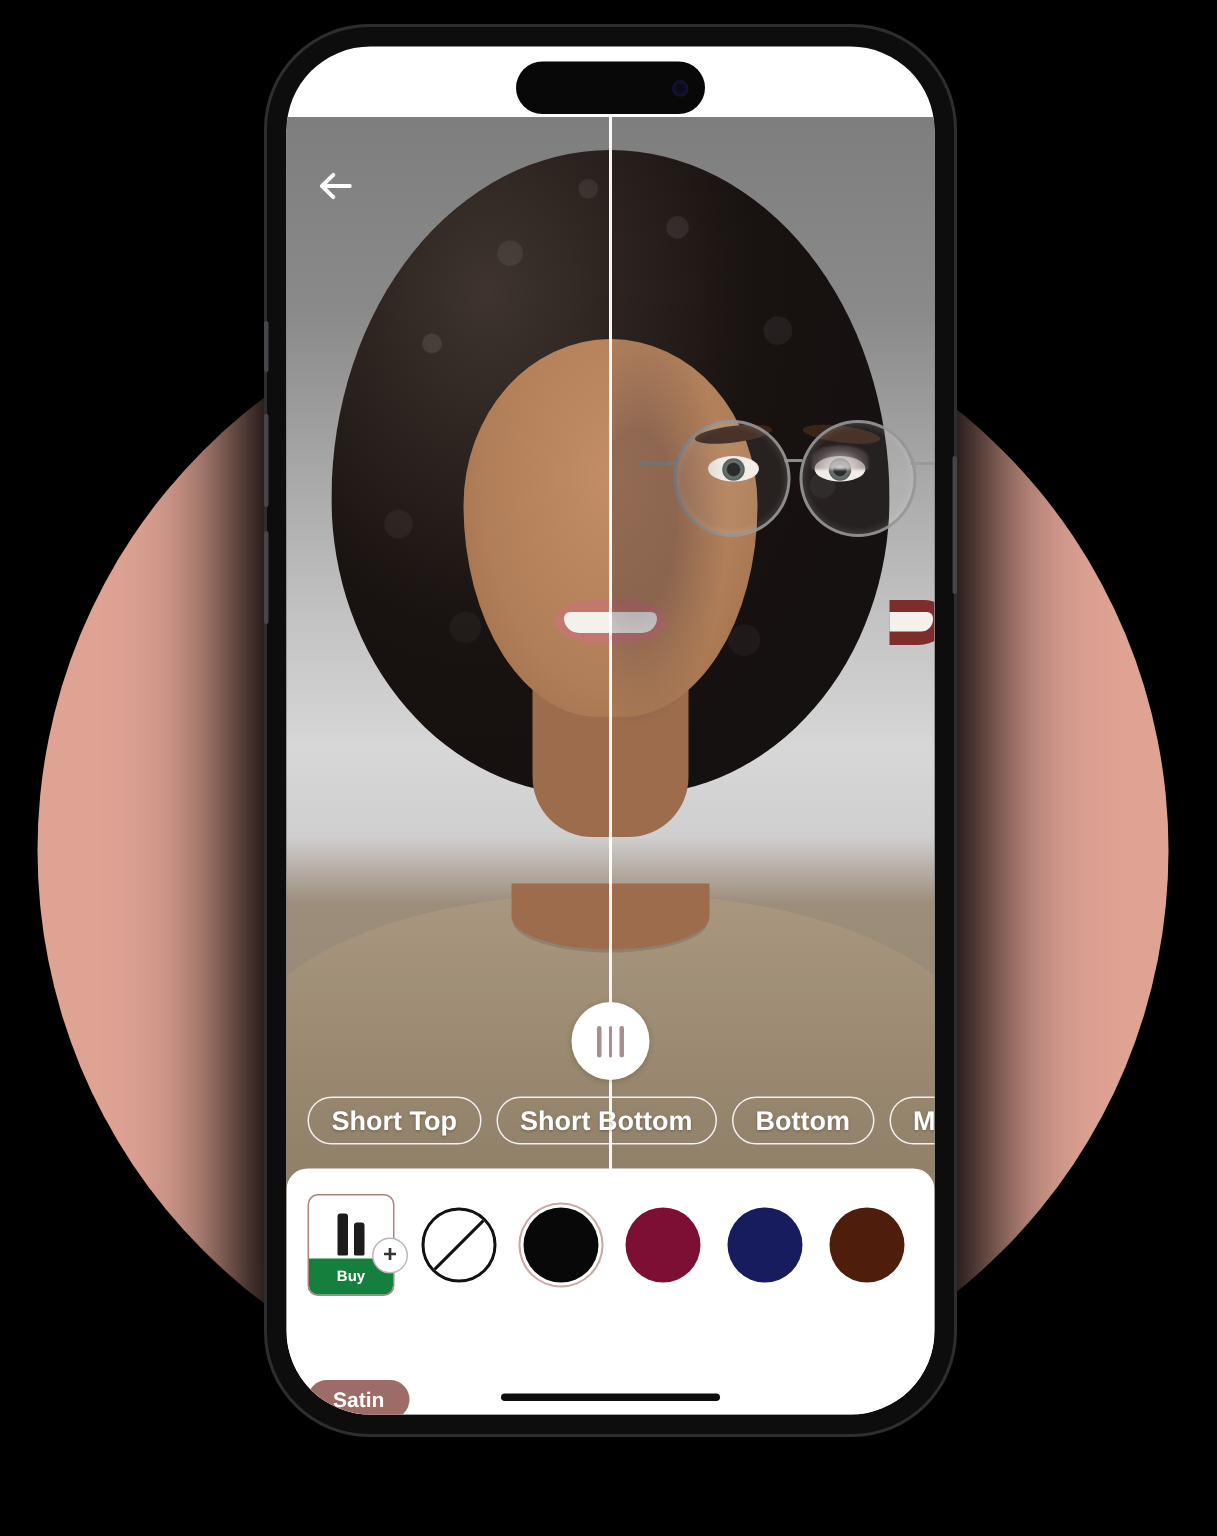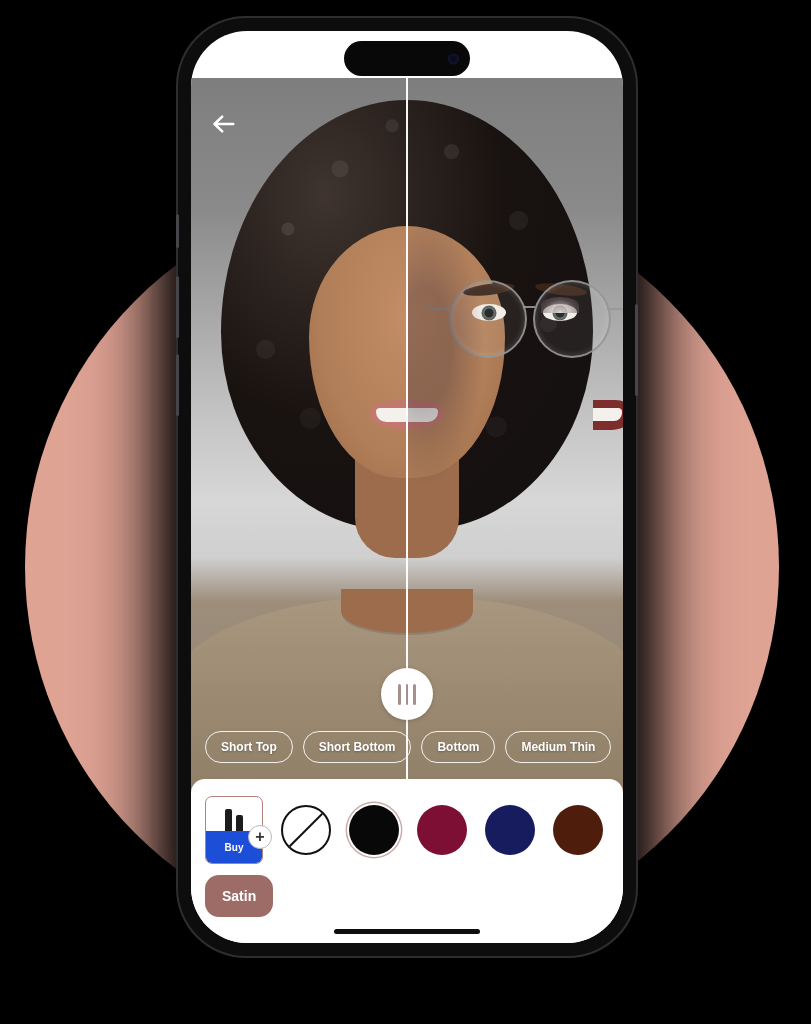--- a/index.html
+++ b/index.html
@@ -406,21 +406,21 @@
     padding-left: 14px;
     z-index: 25;
     overflow: hidden;
   }
   .chip {
     flex: 0 0 auto;
     height: 30px;
     border: 1.4px solid rgba(255,255,255,0.88);
     border-radius: 16px;
     color: #ffffff;
-    font-size: 12px;
+    font-size: 18px;
     font-weight: bold;
     display: flex;
     align-items: center;
     padding: 0 15px;
     white-space: nowrap;
     text-shadow: 0 1px 2px rgba(0,0,0,0.3);
   }
 
   
   #bottom-sheet {
@@ -462,22 +462,22 @@
     gap: 4px;
     padding-bottom: 2px;
     box-sizing: border-box;
   }
   .wand { width: 7px; background: #1c1c1c; border-radius: 2px 2px 1px 1px; }
   .wand.a { height: 28px; }
   .wand.b { height: 22px; margin-bottom: 0; }
   #buy-badge {
     position: absolute;
     left: 0; right: 0; bottom: 0;
-    height: 32px;
-    background: #1d4ed8;
+    height: 24px;
+    background: #15803d;
     border-radius: 0 0 6px 6px;
     color: #ffffff;
     font-size: 10px;
     font-weight: bold;
     display: flex;
     align-items: center;
     justify-content: center;
   }
   #plus-badge {
     position: absolute;
@@ -524,21 +524,22 @@
   }
   #finish-chip {
     height: 18px;
     border-radius: 14px;
     background: #9e6c66;
     color: #ffffff;
     font-size: 14px;
     font-weight: bold;
     display: inline-flex;
     align-items: center;
-    padding: 12px 17px;
+    padding: 4px 17px;
+    margin-top: 45px;
   }
 
   #home-indicator {
     position: absolute;
     left: 50%;
     transform: translateX(-50%);
     bottom: 9px;
     width: 146px;
     height: 5px;
     border-radius: 3px;

